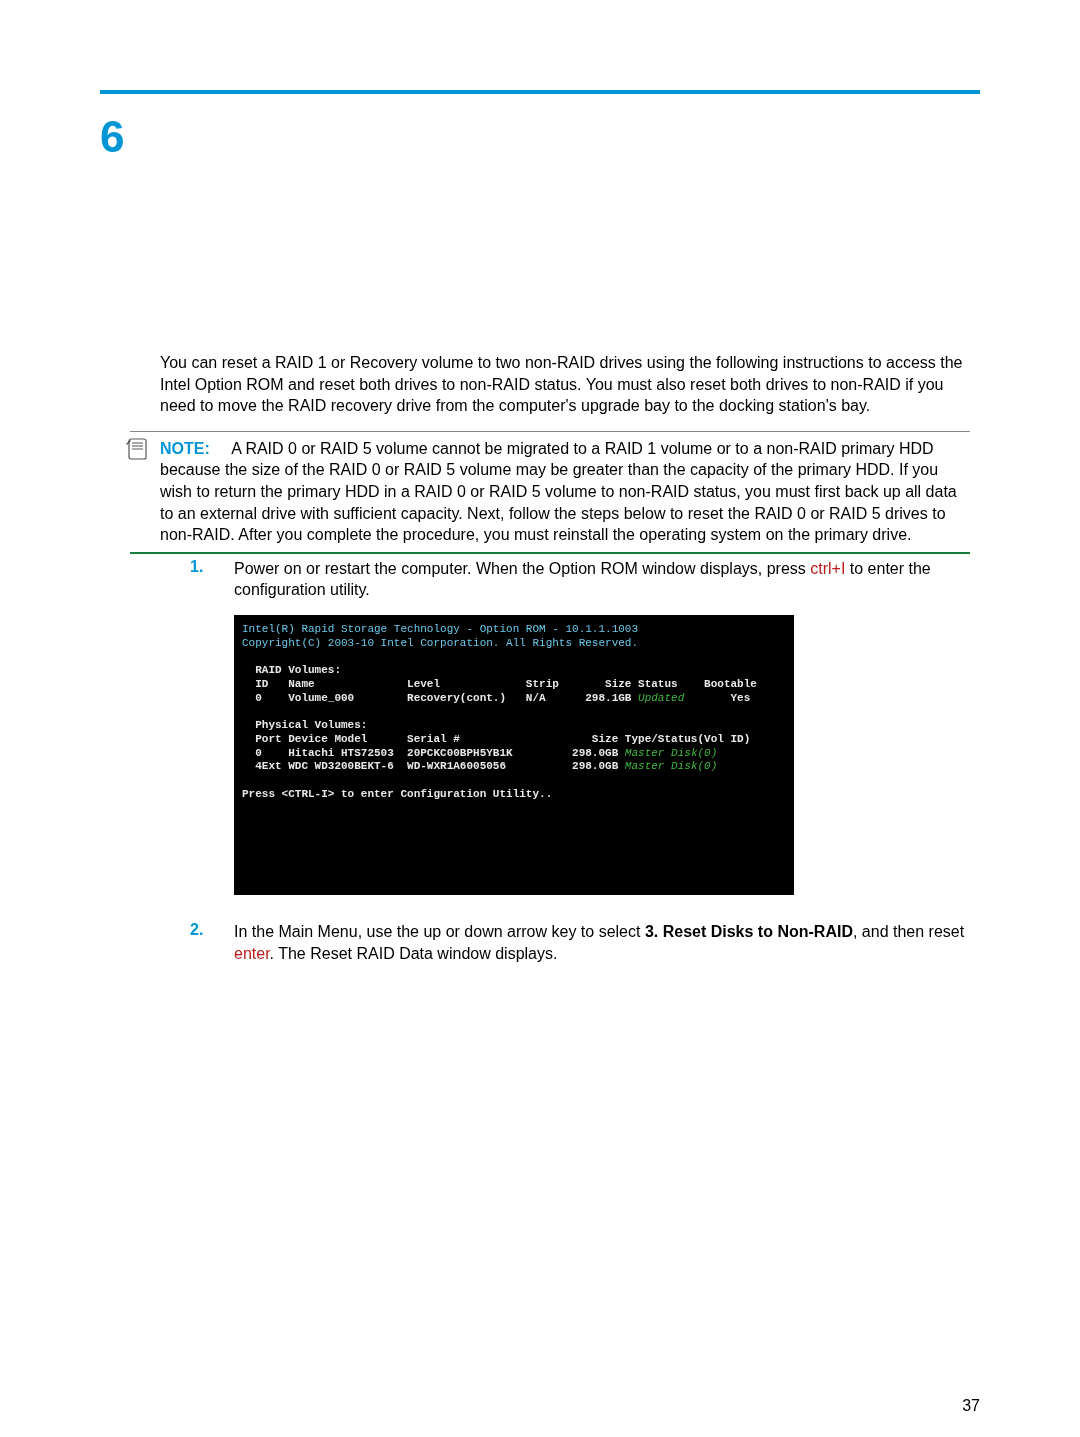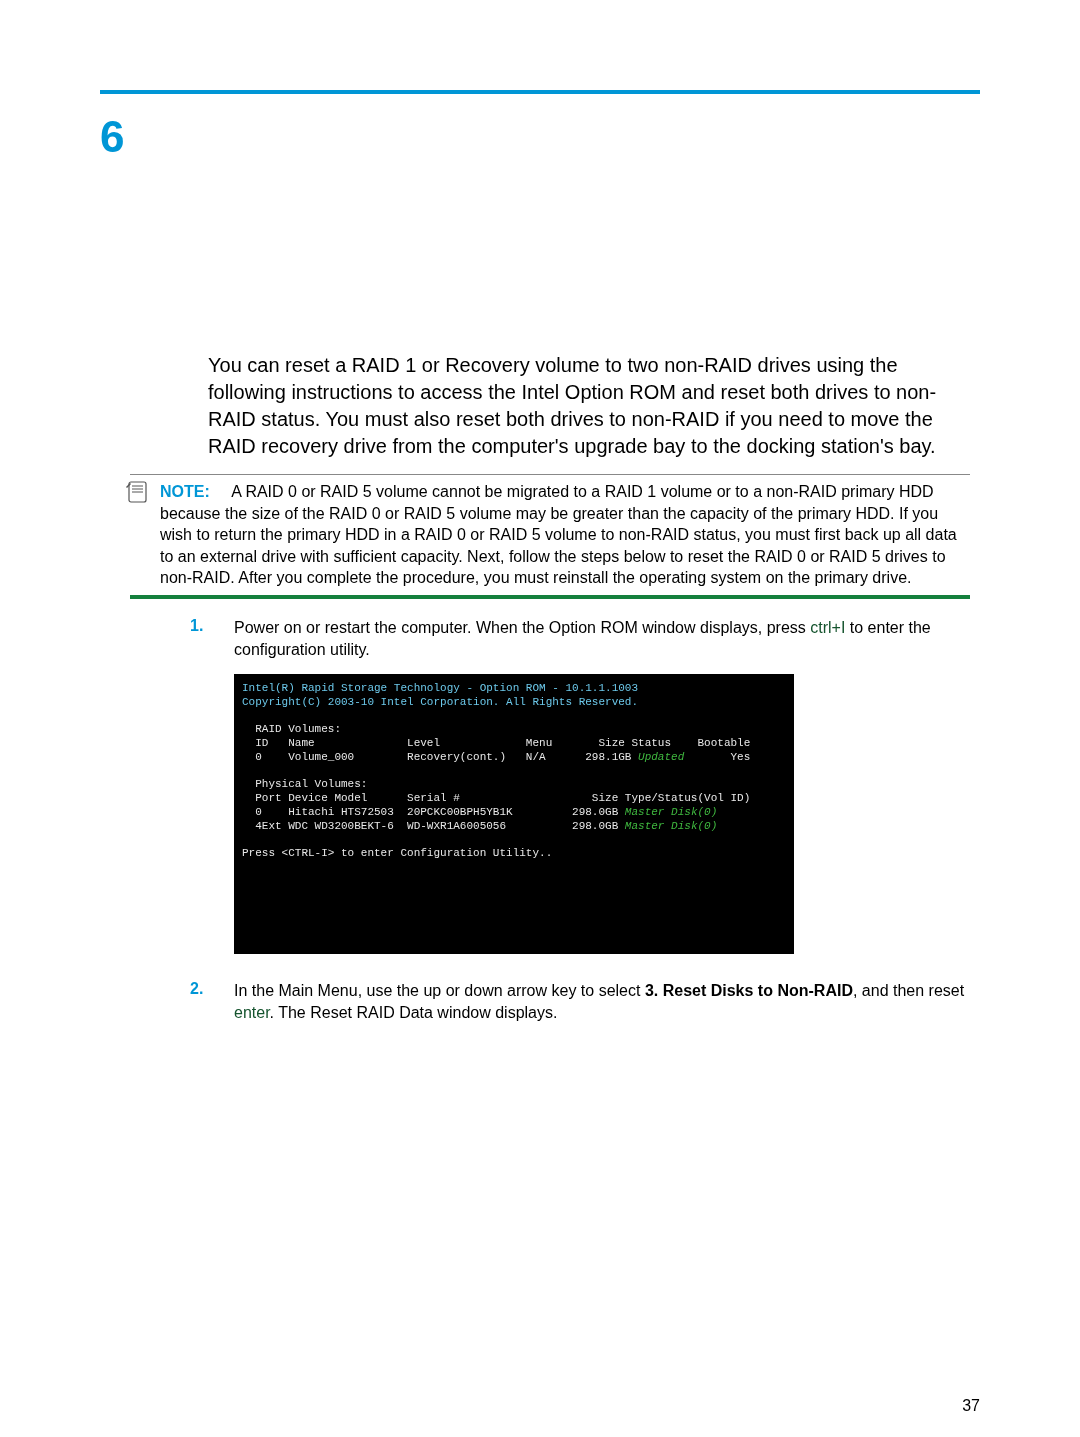--- a/index.html
+++ b/index.html
@@ -36,33 +36,32 @@
   .chapter-title {
     color: #0096d6;
     font-size: 38px;
     font-weight: 700;
   }
   .content-col {
     margin-left: 60px;  
     width: 810px;
   }
   .para {
-    font-size: 20px;
+    font-size: 16px;
     line-height: 1.35;
     margin-bottom: 14px;
-    margin-left: 48px;
   }
   .note-block {
     border-top: 1px solid #888;
-    border-bottom: 4px solid #15803d;
+    border-bottom: 2px solid #15803d;
     padding: 6px 0;
     margin-left: -30px;
     padding-left: 0;
     position: relative;
-    margin-bottom: 18px;
+    margin-bottom: 4px;
   }
   .note-icon {
     position: absolute;
     left: -4px;
     top: 6px;
   }
   .note-text {
     margin-left: 30px;
     font-size: 16px;
     line-height: 1.35;
@@ -82,38 +81,38 @@
     font-weight: 700;
     font-size: 16px;
     min-width: 20px;
   }
   .step-text {
     font-size: 16px;
     line-height: 1.35;
     flex: 1;
   }
   .accent {
-    color: #14532d;
+    color: #b91c1c;
   }
   .screenshot-box {
     margin-left: 74px;
     width: 560px;
     height: 280px;
     background: #000;
     font-family: "Courier New", monospace;
     font-size: 11px;
     color: #c0f0ff;
     padding: 8px;
     box-sizing: border-box;
     white-space: pre;
     line-height: 1.25;
     margin-bottom: 26px;
   }
   .ss-header { color: #6cc8ea; }
-  .ss-white  { color: #e8e8e8; font-weight: normal; }
+  .ss-white  { color: #e8e8e8; font-weight: bold; }
   .ss-green  { color: #3fb83f; font-style: italic; }
   .page-num {
     position: absolute;
     bottom: 22px;
     right: 100px;
     font-size: 16px;
   }
   b { font-weight: 700; }
 </style>
 </head>
@@ -151,21 +150,21 @@
       <div class="step-num">1.</div>
       <div class="step-text">
         <span>Power on or restart the computer. When the Option ROM window displays, press </span><span class="accent">ctrl+I</span><span> to enter the configuration utility.</span>
       </div>
     </div>
 
     <div class="screenshot-box"><span class="ss-header">Intel(R) Rapid Storage Technology - Option ROM - 10.1.1.1003</span>
 <span class="ss-header">Copyright(C) 2003-10 Intel Corporation. All Rights Reserved.</span>
 
 <span class="ss-white">  RAID Volumes:</span>
-<span class="ss-white">  ID   Name              Level             Menu       Size Status    Bootable</span>
+<span class="ss-white">  ID   Name              Level             Strip       Size Status    Bootable</span>
 <span class="ss-white">  0    Volume_000        Recovery(cont.)   N/A      298.1GB</span><span class="ss-green"> Updated</span><span class="ss-white">       Yes</span>
 
 <span class="ss-white">  Physical Volumes:</span>
 <span class="ss-white">  Port Device Model      Serial #                    Size Type/Status(Vol ID)</span>
 <span class="ss-white">  0    Hitachi HTS72503  20PCKC00BPH5YB1K         298.0GB</span><span class="ss-green"> Master Disk(0)</span>
 <span class="ss-white">  4Ext WDC WD3200BEKT-6  WD-WXR1A6005056          298.0GB</span><span class="ss-green"> Master Disk(0)</span>
 
 <span class="ss-white">Press &lt;CTRL-I&gt; to enter Configuration Utility..</span></div>
 
     <div class="step-row">

